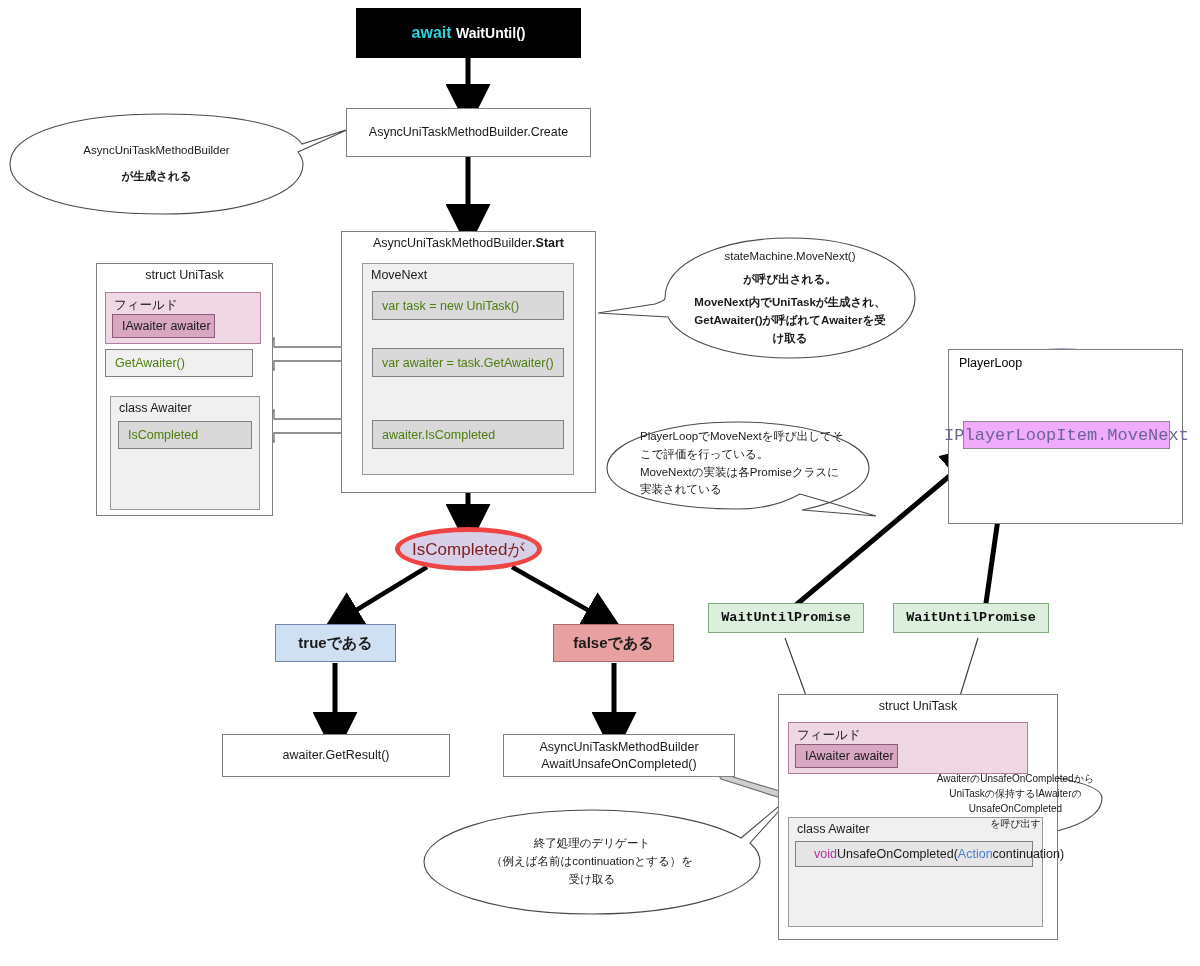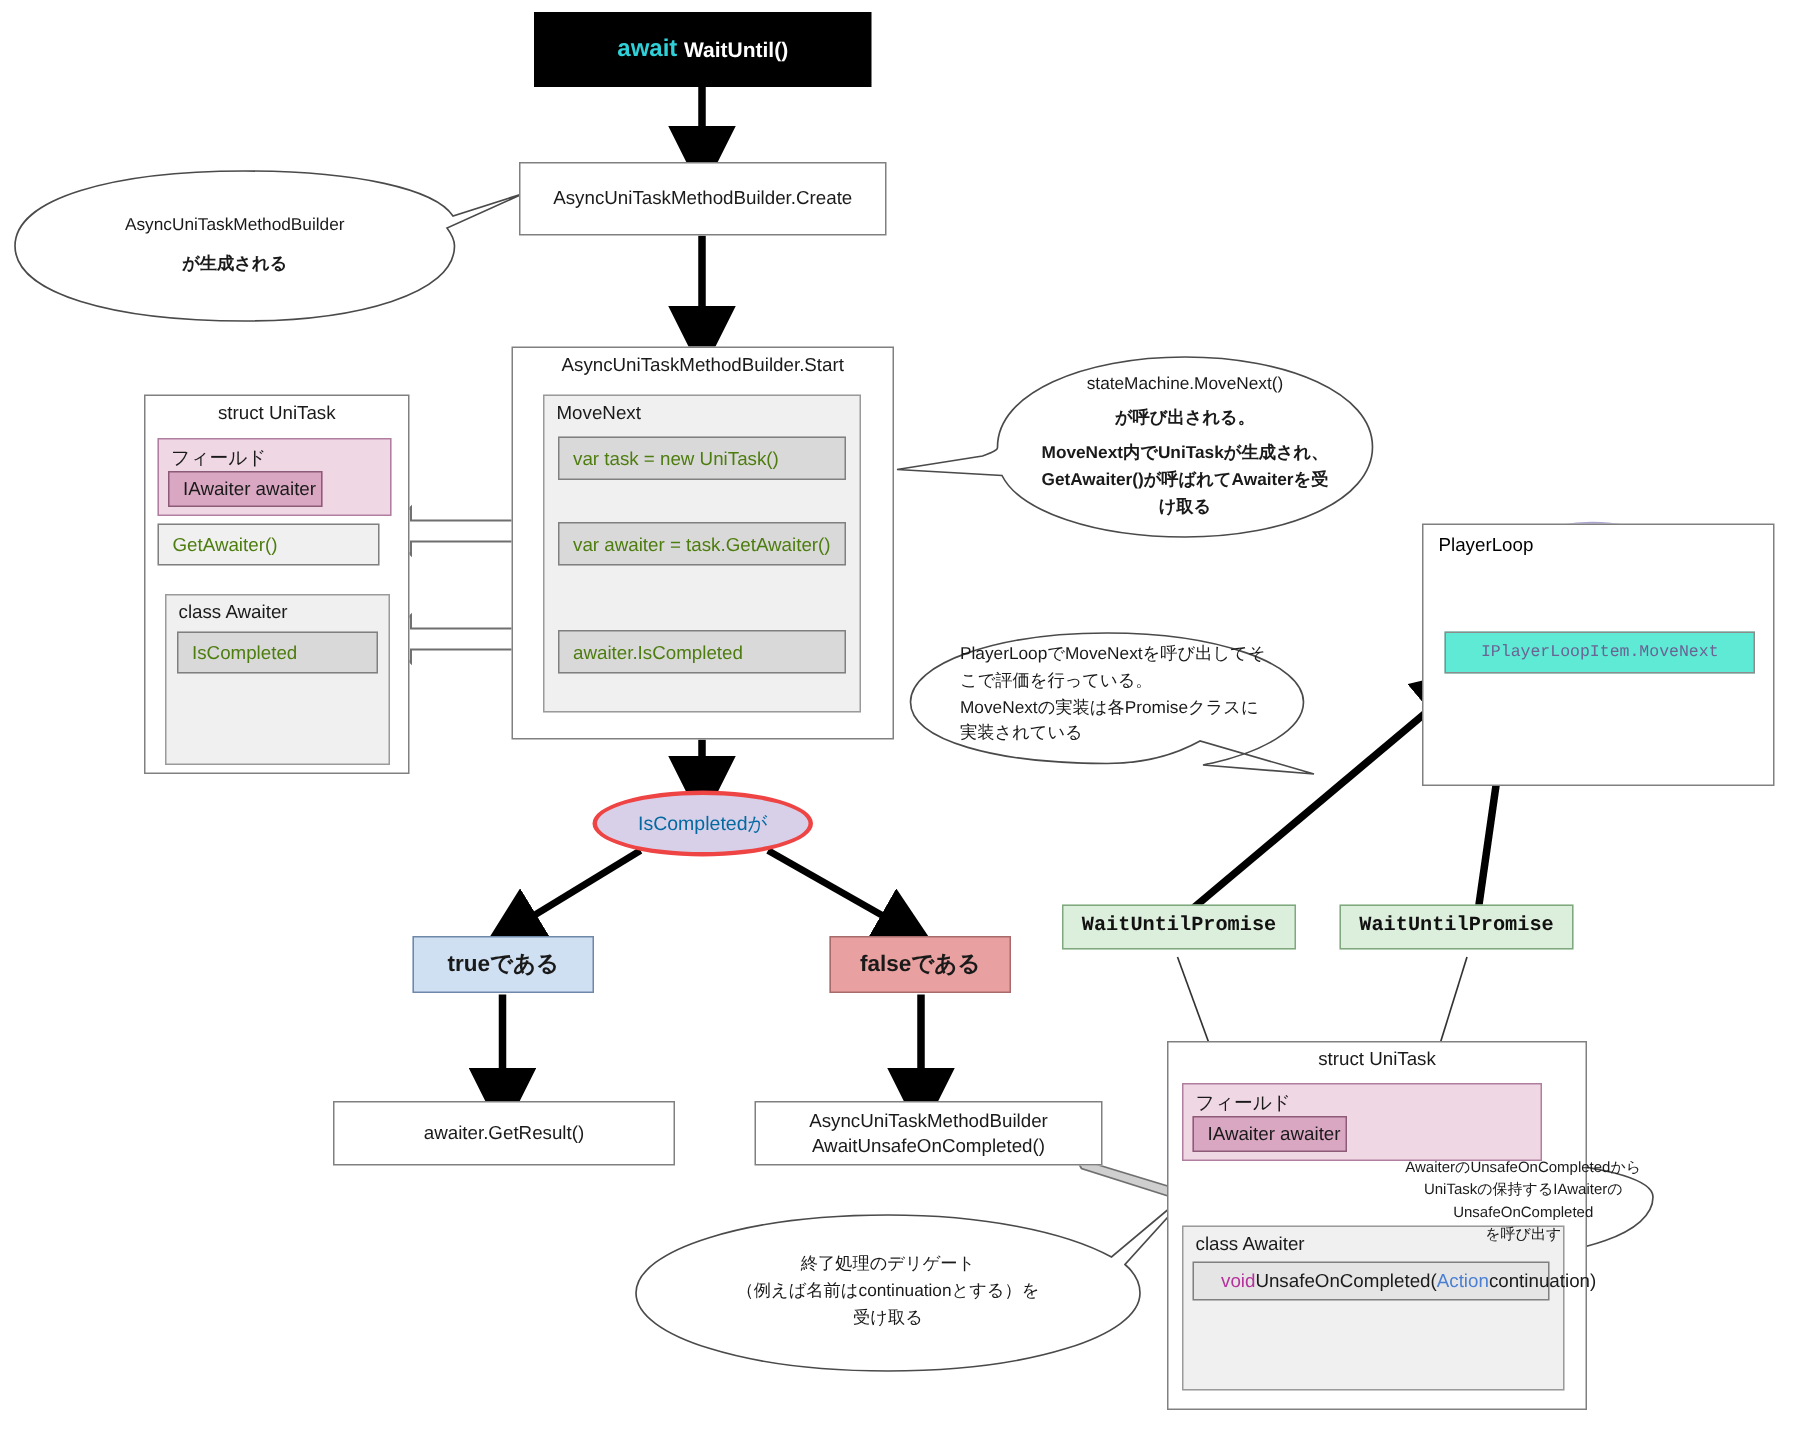--- a/index.html
+++ b/index.html
@@ -30,34 +30,34 @@
     padding-left:9px;box-sizing:border-box;
   }
   .field-outer{background:#f0d7e4;border:1px solid #b07fa0;}
   .field-label{font-size:12.5px;padding:4px 0 0 8px;color:#1a1a1a;}
   .field-inner{
     background:#d9a7c2;border:1px solid #8c5b78;font-size:12.5px;
     display:flex;align-items:center;padding-left:9px;box-sizing:border-box;color:#1a1a1a;
   }
 
   .decision{
-    background:#d7d0e8;border:3px solid #ef4444;border-radius:50%;
-    display:flex;align-items:center;justify-content:center;font-size:13px;color:#0369a1;
+    background:#d7d0e8;border:5px solid #ef4444;border-radius:50%;
+    display:flex;align-items:center;justify-content:center;font-size:17px;color:#7f1d1d;
   }
   .truebox{background:#cfe0f3;border:1px solid #6f87a8;font-weight:bold;font-size:15px;}
   .falsebox{background:#e8a0a0;border:1px solid #a86a6a;font-weight:bold;font-size:15px;}
   .promise{
     background:#dceedc;border:1px solid #7fa87f;
     font-family:"Liberation Mono","DejaVu Sans Mono",monospace;
     font-weight:bold;font-size:13.5px;color:#111;
   }
   .mono-gray{
-    background:#5eead4;border:1px solid #8c8c8c;
+    background:#f0abfc;border:1px solid #8c8c8c;
     font-family:"Liberation Mono","DejaVu Sans Mono",monospace;
-    font-size:11px;color:#6b6394;
+    font-size:17px;color:#6b6394;
     display:flex;align-items:center;justify-content:center;
   }
   .sig{
     background:#e5e5e5;border:1px solid #808080;font-size:12.5px;
     display:flex;align-items:center;padding-left:18px;box-sizing:border-box;color:#1a1a1a;
   }
   .kw-void{color:#b5319b;}
   .kw-type{color:#4a7fd4;}
 
   
@@ -145,21 +145,21 @@
   <div class="abs box black" style="left:356px;top:8px;width:225px;height:50px;">
     <span class="kw">await</span>&nbsp;<span class="nm">WaitUntil()</span>
   </div>
 
   <div class="abs box" style="left:346px;top:108px;width:245px;height:49px;">
     <span>AsyncUniTaskMethodBuilder.Create</span>
   </div>
 
   <div class="abs panel" style="left:341px;top:231px;width:255px;height:262px;">
     <div class="panel-title">
-      <span>AsyncUniTaskMethodBuilder</span><span style="font-weight:normal;">.Start</span>
+      <span>AsyncUniTaskMethodBuilder</span><span style="font-weight:bold;">.Start</span>
     </div>
   </div>
 
   <div class="abs inner" style="left:362px;top:263px;width:212px;height:212px;">
     <div class="inner-title">MoveNext</div>
   </div>
   <div class="abs stmt" style="left:372px;top:291px;width:192px;height:29px;">var task = new UniTask()</div>
   <div class="abs stmt" style="left:372px;top:348px;width:192px;height:29px;">var awaiter = task.GetAwaiter()</div>
   <div class="abs stmt" style="left:372px;top:420px;width:192px;height:29px;">awaiter.IsCompleted</div>
 

